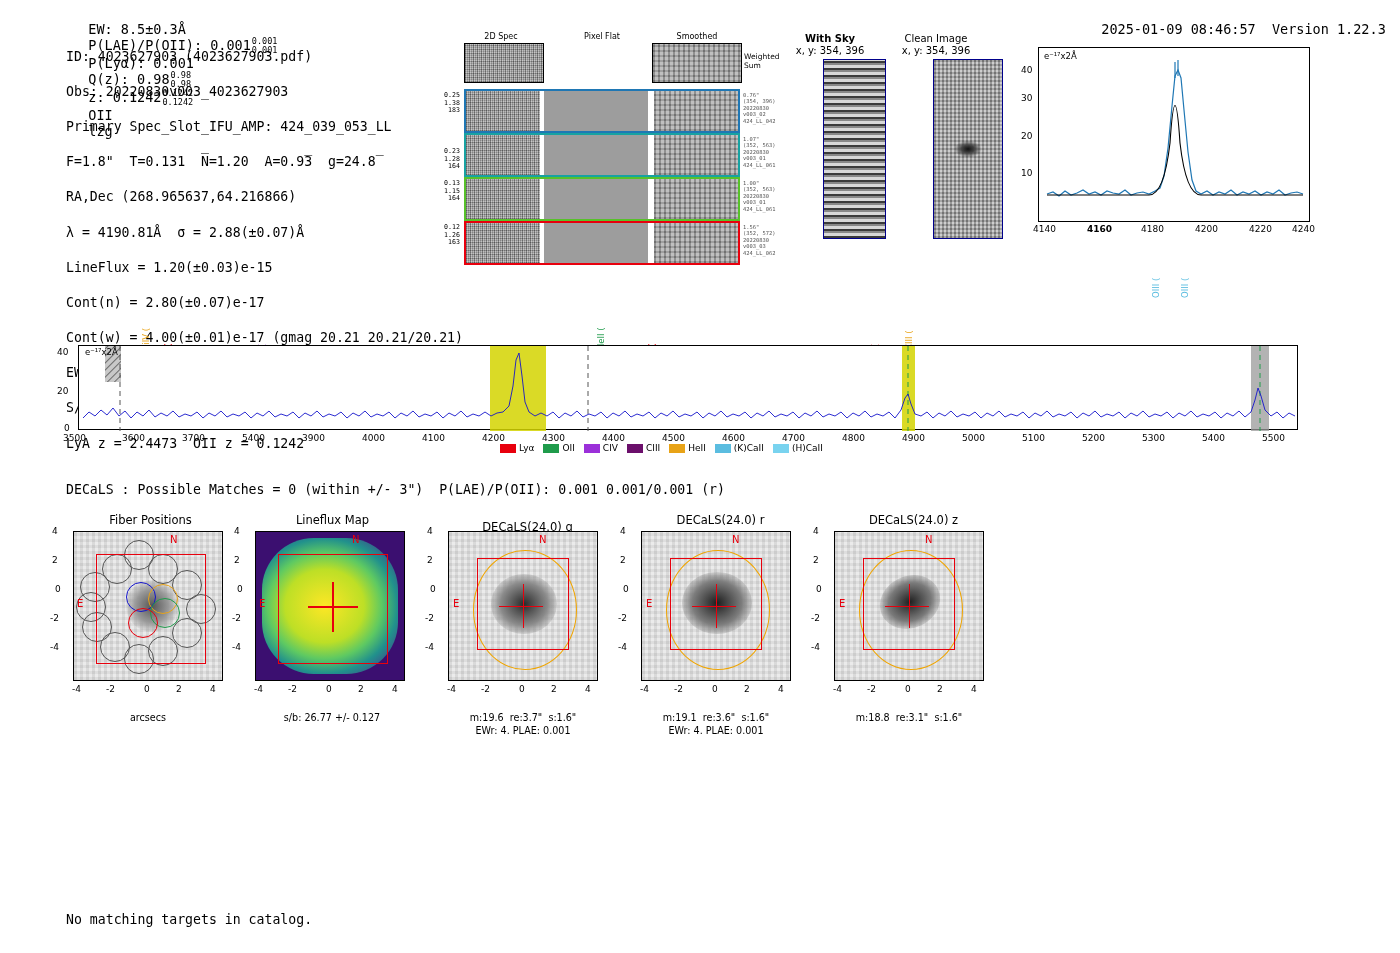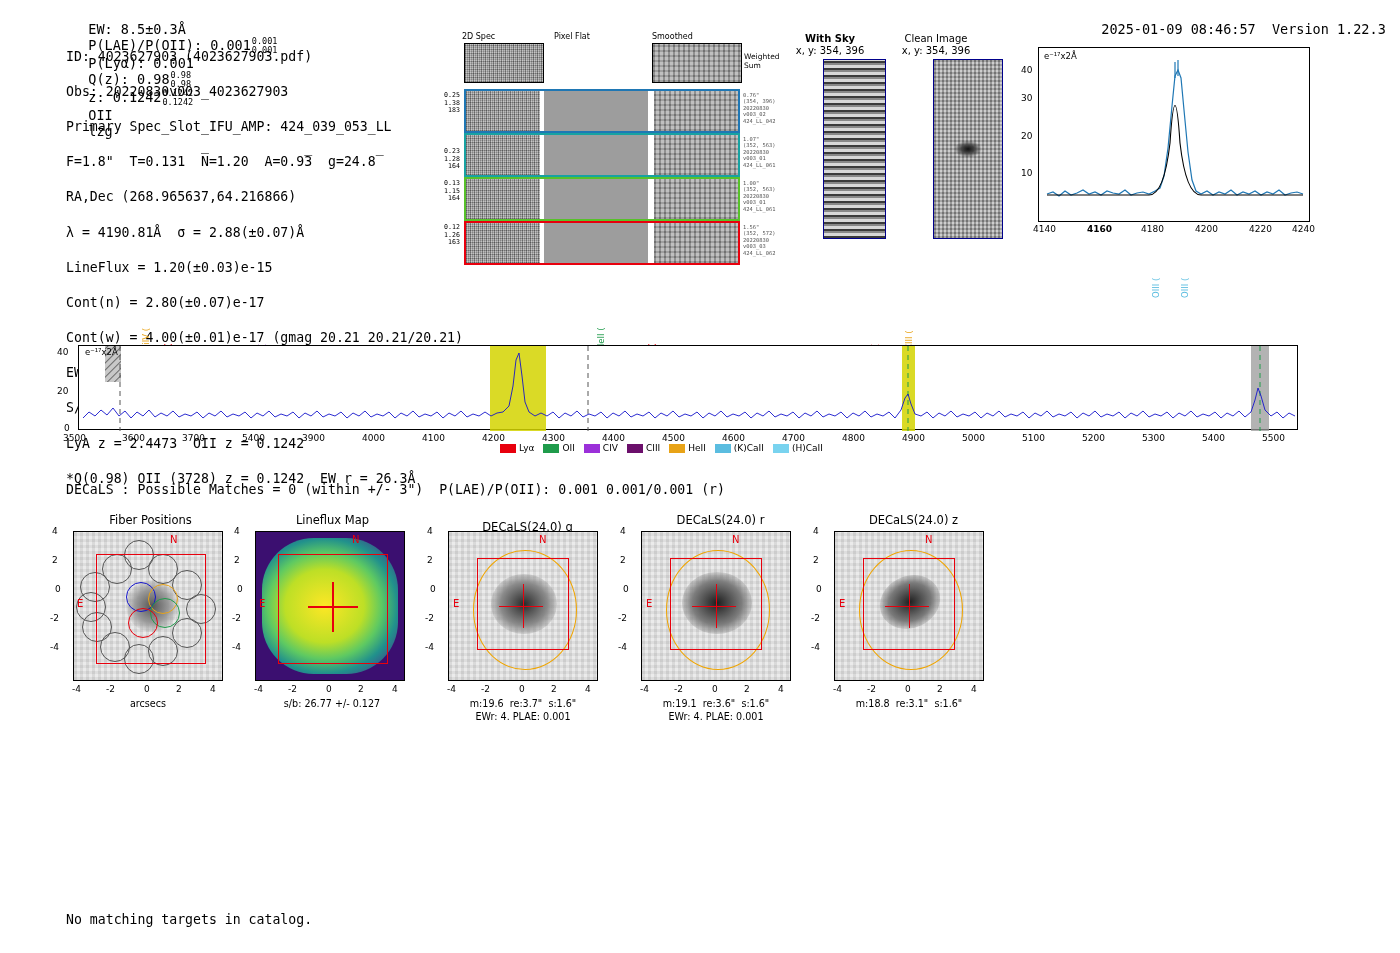--- a/index.html
+++ b/index.html
@@ -35,21 +35,21 @@
   
   #info-block {
     top: 30px; left: 66px;
     font-size: 13.2px;
     line-height: 17.6px;
     white-space: pre;
   }
 
   
   #spec2d { top: 32px; left: 462px; width: 330px; height: 225px; }
-  .spec-col-title { position: absolute; font-size: 8px; font-family: "DejaVu Sans", sans-serif; text-align: left; }
+  .spec-col-title { position: absolute; font-size: 8px; font-family: "DejaVu Sans", sans-serif; text-align: center; }
   .imgbox { position: absolute; background: #9a9a9a; overflow: hidden; }
   .noise {
     width: 100%; height: 100%;
     background-image:
       repeating-linear-gradient(90deg, rgba(0,0,0,.30) 0 1px, rgba(255,255,255,.22) 1px 2px, rgba(0,0,0,.12) 2px 3px, rgba(255,255,255,.12) 3px 4px),
       repeating-linear-gradient(0deg, rgba(0,0,0,.26) 0 1px, rgba(255,255,255,.20) 1px 2px, rgba(0,0,0,.10) 2px 3px, rgba(255,255,255,.10) 3px 4px);
     background-color: #a8a8a8;
   }
   .noise.smooth {
     background-image:
@@ -114,21 +114,21 @@
     background-image:
       repeating-linear-gradient(90deg, rgba(0,0,0,.07) 0 3px, rgba(255,255,255,.07) 3px 6px),
       repeating-linear-gradient(0deg, rgba(0,0,0,.06) 0 3px, rgba(255,255,255,.06) 3px 6px);
   }
   .blob { position: absolute; border-radius: 50%; }
   .redsq { position: absolute; border: 1px solid #e8000d; box-sizing: border-box; }
   .redtick { position: absolute; background: #e8000d; }
   .ellipse-y { position: absolute; border: 1.3px solid #f0a500; border-radius: 50%; box-sizing: border-box; }
   .Nlab { position: absolute; color: #e8000d; font-size: 10px; font-family: "DejaVu Sans", sans-serif; }
   .Elab { position: absolute; color: #e8000d; font-size: 10px; font-family: "DejaVu Sans", sans-serif; }
-  .caption { position: absolute; font-size: 9.6px; font-family: "DejaVu Sans", sans-serif; text-align: center; white-space: pre; }
+  .caption { position: absolute; font-size: 9.6px; font-family: "DejaVu Sans", sans-serif; text-align: center; white-space: pre; margin-top: 14px; }
 
   
   #footer { position: absolute; top: 876px; left: 66px; font-size: 13.2px; line-height: 17.6px; white-space: pre; }
 
   .fibercircle { position: absolute; border: 1px solid #555; border-radius: 50%; box-sizing: border-box; }
 </style>
 </head>
 <body>
 
 <div class="abs mono" id="header-line">
@@ -150,21 +150,20 @@
 <div>Primary Spec_Slot_IFU_AMP: 424_039_053_LL</div>
 <div>F=1.8"  T=0.131  N̅=1.20  A=0.9̅3  g=24.8̅</div>
 <div>RA,Dec (268.965637,64.216866)</div>
 <div>λ = 4190.81Å  σ = 2.88(±0.07)Å</div>
 <div>LineFlux = 1.20(±0.03)e-15</div>
 <div>Cont(n) = 2.80(±0.07)e-17</div>
 <div>Cont(w) = 4.00(±0.01)e-17 (gmag 20.21 20.21/20.21)</div>
 <div>EWr = 12.00(±0.40) (w: 8.60(±0.20))Å</div>
 <div>S/N = 40.0(±0.3)  χ² = 1.0(±0.2)</div>
 <div>LyA z = 2.4473  OII z = 0.1242</div>
-<div>*Q(0.98) OII (3728) z = 0.1242  EW r = 26.3Å</div>
 </div>
 
 <div class="abs" id="spec2d">
   <div class="spec-col-title" style="left:0px; top:0px; width:78px;">2D Spec</div>
   <div class="spec-col-title" style="left:92px; top:0px; width:96px;">Pixel Flat</div>
   <div class="spec-col-title" style="left:190px; top:0px; width:90px;">Smoothed</div>
 
   <div class="imgbox" style="left:2px; top:11px; width:78px; height:38px; border:1px solid #000;">
       <div class="noise"></div>
     </div>

